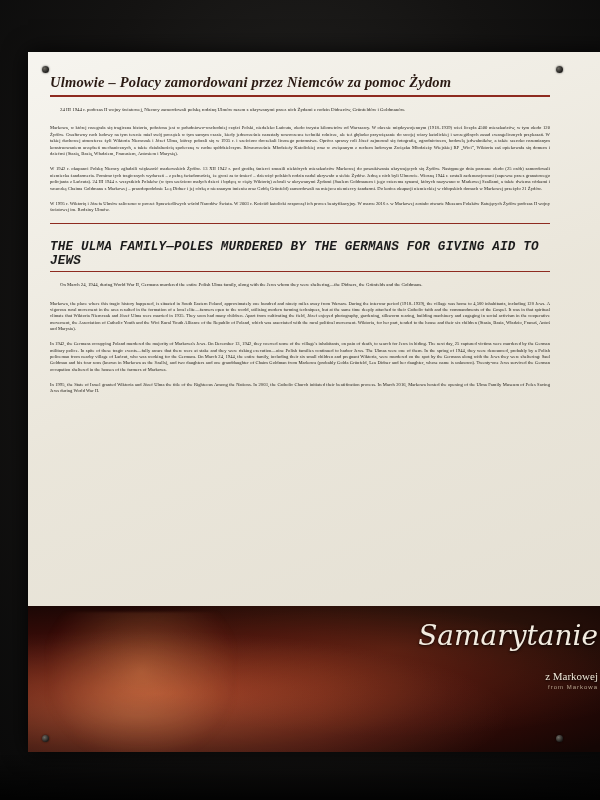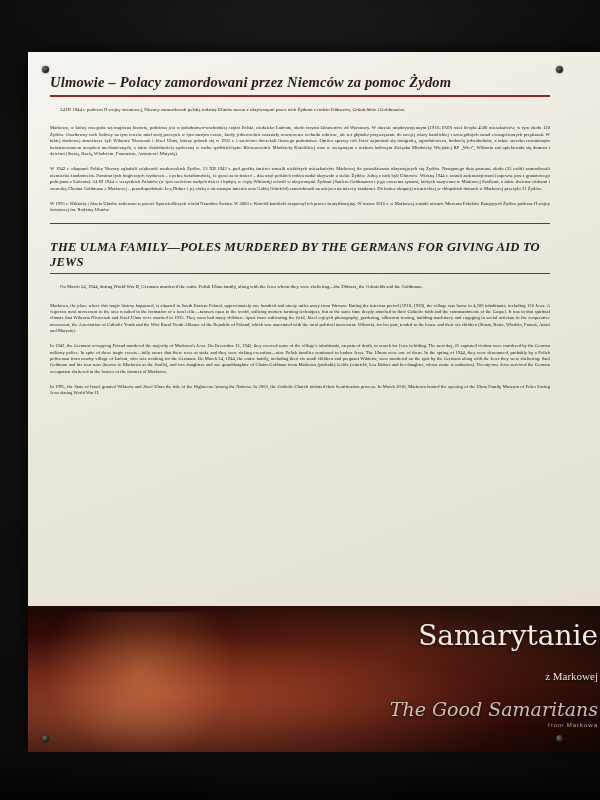--- a/index.html
+++ b/index.html
@@ -81,21 +81,21 @@
   }
   p.lead {
     font-size: 4.9px;
     line-height: 6.8px;
     margin: 0 0 12px 0;
     padding-left: 10px;
     text-align: justify;
     color: #1d1a14;
   }
   .title-en {
-    font-family: Liberation Serif, serif;
+    font-family: Liberation Mono, monospace;
     font-style: italic;
     font-size: 12.6px;
     font-weight: 700;
     color: #1b1b1b;
     margin: 16px 0 3px 0;
     letter-spacing: .2px;
   }
   .sec-en p.body { font-size: 4.55px; line-height: 6.3px; }
   .sec-en p.lead { font-size: 4.8px; }
 
@@ -125,20 +125,21 @@
     filter: blur(1px);
   }
   .brand {
     position: absolute;
     right: 18px; top: 16px;
     text-align: right;
     z-index: 3;
   }
   .brand-main {
     font-family: "DejaVu Serif", serif;
+    font-style: italic;
     font-size: 28px;
     color: #f3ece0;
     text-shadow: 0 1px 3px rgba(0,0,0,.8);
     line-height: 1;
   }
   .brand-sub {
     font-family: "Liberation Serif", serif;
     font-size: 11px;
     color: #efe6d6;
     margin-top: 20px;
@@ -196,21 +197,20 @@
         <p class="body">In 1995, the State of Israel granted Wiktoria and Józef Ulma the title of the Righteous Among the Nations. In 2003, the Catholic Church initiated their beatification process. In March 2016, Markowa hosted the opening of the Ulma Family Museum of Poles Saving Jews during World War II.</p>
       </div>
 
     </div>
 
     <div class="photo-band">
       <div class="band-figure"></div>
       <div class="brand">
         <div class="brand-main">Samarytanie</div>
         <div class="brand-sub">z Markowej</div>
-        <div class="brand-en">The Good Samaritans</div>
         <div class="brand-en-sub">from Markowa</div>
       </div>
     </div>
   </div>
 
   <div class="screw tl"></div>
   <div class="screw tr"></div>
   <div class="screw bl"></div>
   <div class="screw br"></div>
 

